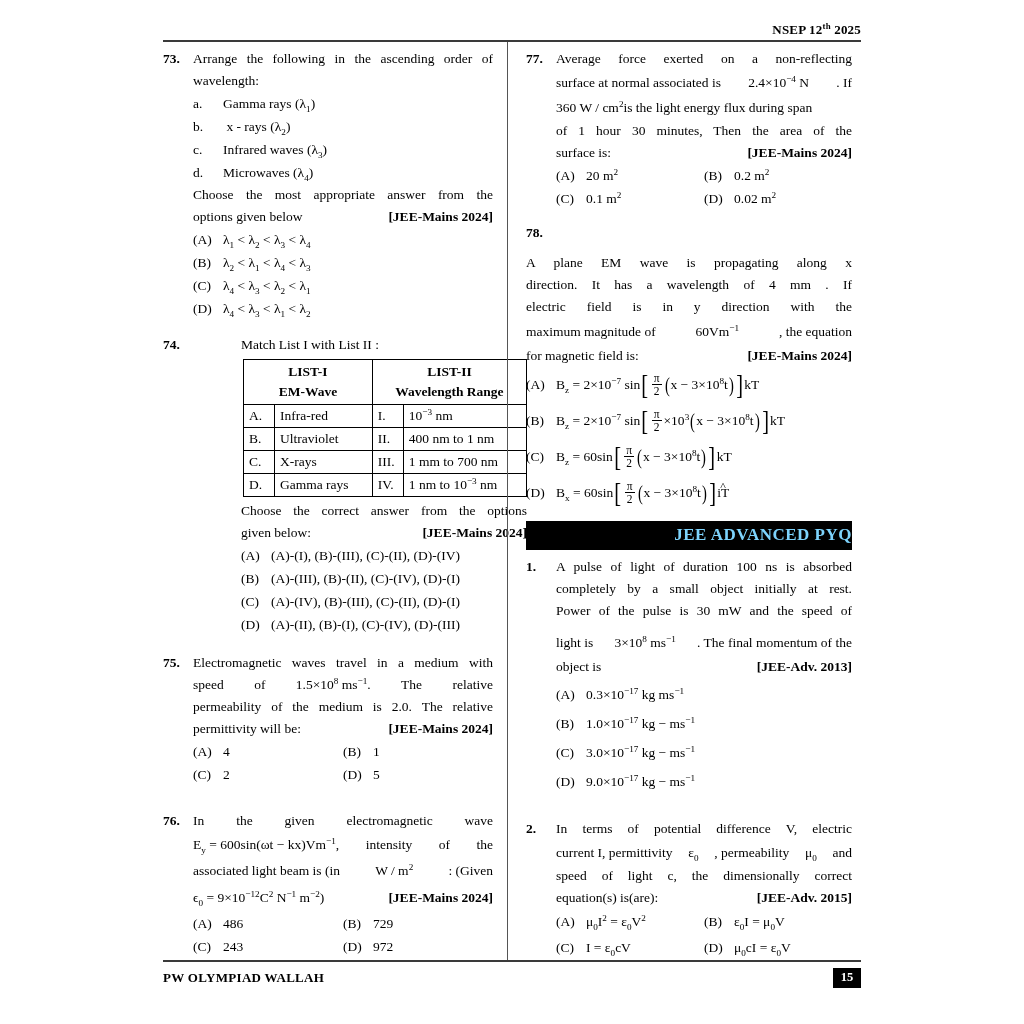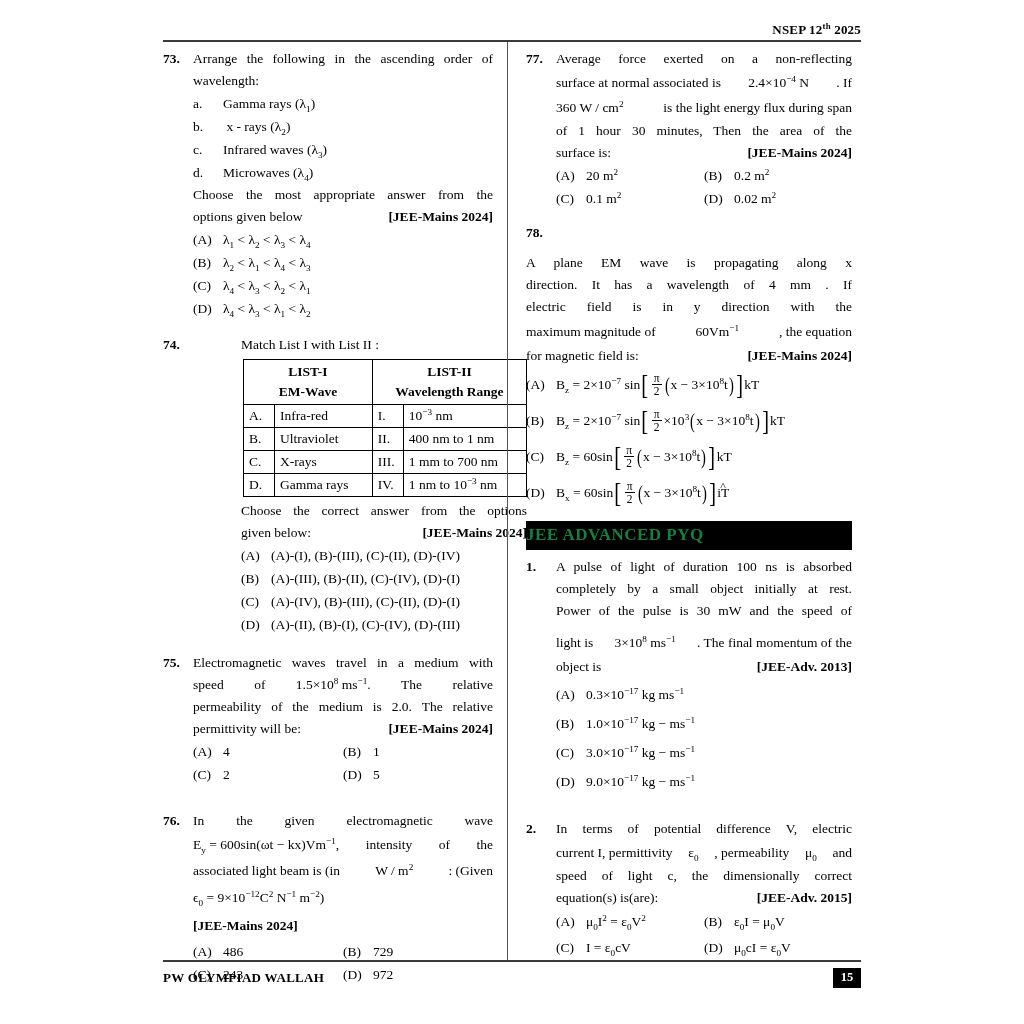--- a/index.html
+++ b/index.html
@@ -150,22 +150,22 @@
     padding: 2px 4px;
   }
   td.key {
     width: 20px;
     text-align: left;
     padding-left: 5px;
   }
   
   .banner {
     background: #000;
-    color: #15803d;
-    text-align: left;
+    color: #7dd3fc;
+    text-align: right;
     font-weight: bold;
     font-size: 17px;
     letter-spacing: .5px;
     padding: 4px 0 5px 0;
     margin: 8px 0 6px 0;
     width: 100%;
     box-sizing: border-box;
   }
   
   .footer {
@@ -430,21 +430,21 @@
             <span class="math"><span>E</span><sub>y</sub><span> = 600sin(ωt − kx)Vm</span><sup>−1</sup>,</span>
             <span>intensity</span>
             <span>of</span>
             <span>the</span>
           </div>
           <div style="display:flex;justify-content:space-between;line-height:26px;align-items:center;">
             <span>associated light beam is (in</span>
             <span class="math"><span>W / m</span><sup>2</sup></span>
             <span>: (Given</span>
           </div>
-          <div class="tagline" style="line-height:28px;flex-direction:column;">
+          <div class="tagline" style="line-height:28px;">
             <span class="lead math"><span>ϵ</span><sub>0</sub><span> = 9×10</span><sup>−12</sup><span>C</span><sup>2</sup><span> N</span><sup>−1</sup><span> m</span><sup>−2</sup><span>)</span></span>
             <span class="tag">[JEE-Mains 2024]</span>
           </div>
           <div class="opts-2col">
             <div class="opt">
               <span class="ol">(A)</span>
               <span class="ot">486</span>
             </div>
             <div class="opt">
               <span class="ol">(B)</span>
@@ -470,21 +470,21 @@
 
       <div class="q">
         <div class="q-num">77.</div>
         <div class="q-body">
           <div class="just">Average force exerted on a non-reflecting</div>
           <div style="display:flex;justify-content:space-between;line-height:25px;">
             <span>surface at normal associated is</span>
             <span class="math"><span>2.4×10</span><sup>−4</sup><span> N</span></span>
             <span>. If</span>
           </div>
-          <div style="display:flex;justify-content:space-between;line-height:25px;">
+          <div style="display:flex;line-height:25px;">
             <span class="math"><span>360 W / cm</span><sup>2</sup></span>
             <span>is the light energy flux during span</span>
           </div>
           <div class="just">of 1 hour 30 minutes, Then the area of the</div>
           <div class="tagline">
             <span class="lead">surface is:</span>
             <span class="tag">[JEE-Mains 2024]</span>
           </div>
           <div class="opts-2col">
             <div class="opt">

